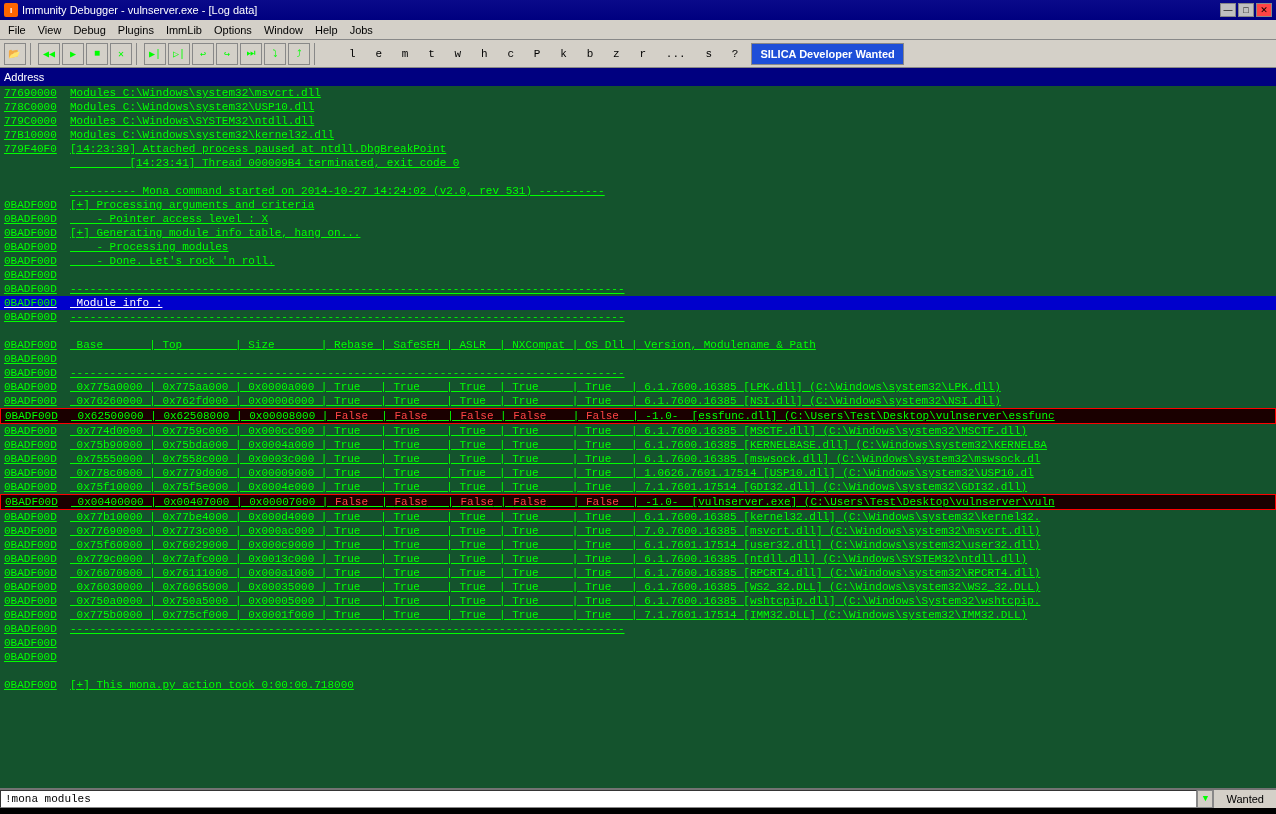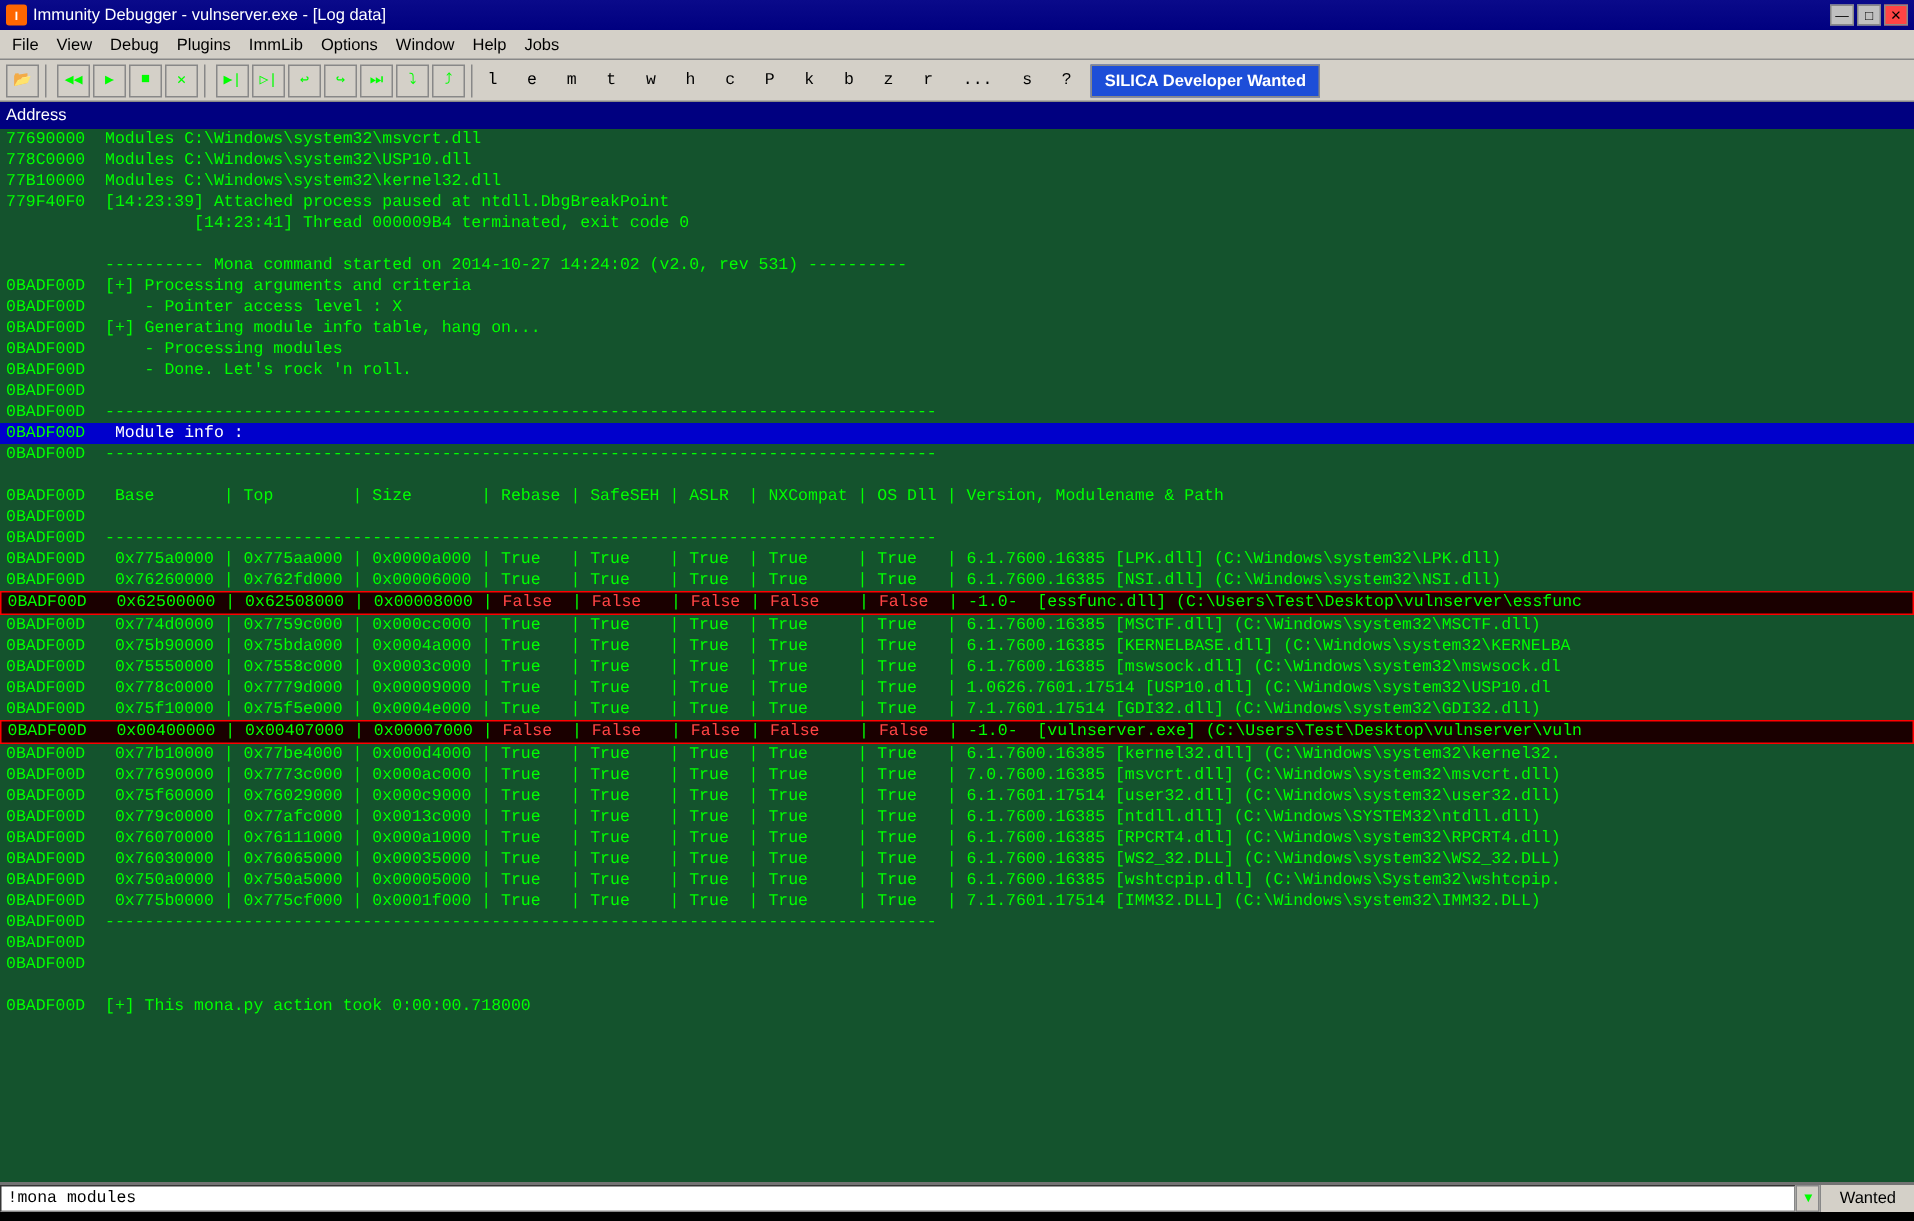--- a/index.html
+++ b/index.html
@@ -72,21 +72,21 @@
     .tb-btn {
       height: 22px;
       min-width: 22px;
       background: #d4d0c8;
       border: 1px solid #888;
       display: flex; align-items: center; justify-content: center;
       font-size: 10px; cursor: pointer;
       padding: 0 3px;
     }
     .tb-separator { width: 4px; height: 22px; border-left: 1px solid #888; margin: 0 2px; }
-    .tb-label { font-family: 'Courier New', monospace; font-size: 11px; color: black; padding: 0 3px; }
+    .tb-label { font-family: 'Courier New', monospace; font-size: 11px; color: black; padding: 0 3px; margin-left: 24px; }
     .tb-orange { background: #1d4ed8; color: white; font-weight: bold; padding: 2px 8px; font-family: Arial; font-size: 11px; margin-left: 8px; }
 
     
     #log-area {
       background: #14532d;
       color: #00ff00;
       display: flex;
       flex-direction: column;
       height: 720px;
       overflow: hidden;
@@ -115,20 +115,21 @@
       padding: 0;
       position: relative;
     }
     .log-row {
       display: flex;
       min-height: 14px;
       align-items: flex-start;
       font-size: 11px;
       line-height: 14px;
       white-space: pre;
+      text-decoration: underline;
     }
     .log-row .addr {
       width: 70px;
       flex-shrink: 0;
       color: #00ff00;
       padding-left: 4px;
     }
     .log-row .msg {
       flex: 1;
       color: #00ff00;
@@ -205,20 +206,21 @@
 
 <div id="log-area">
 
   <div id="col-header">
     <span class="col-addr">Address</span>
   </div>
 
   <div id="log-content">
   <div class="log-row"><span class="addr">77690000</span><span class="msg">Modules C:\Windows\system32\msvcrt.dll</span></div>
       <div class="log-row"><span class="addr">778C0000</span><span class="msg">Modules C:\Windows\system32\USP10.dll</span></div>
+      <div class="log-row"><span class="addr">779C0000</span><span class="msg">Modules C:\Windows\SYSTEM32\ntdll.dll</span></div>
       <div class="log-row"><span class="addr">77B10000</span><span class="msg">Modules C:\Windows\system32\kernel32.dll</span></div>
       <div class="log-row"><span class="addr">779F40F0</span><span class="msg">[14:23:39] Attached process paused at ntdll.DbgBreakPoint</span></div>
       <div class="log-row"><span class="addr"></span><span class="msg">         [14:23:41] Thread 000009B4 terminated, exit code 0</span></div>
       <div class="log-row"><span class="addr"></span><span class="msg"></span></div>
       <div class="log-row"><span class="addr"></span><span class="msg">---------- Mona command started on 2014-10-27 14:24:02 (v2.0, rev 531) ----------</span></div>
       <div class="log-row"><span class="addr">0BADF00D</span><span class="msg">[+] Processing arguments and criteria</span></div>
       <div class="log-row"><span class="addr">0BADF00D</span><span class="msg">    - Pointer access level : X</span></div>
       <div class="log-row"><span class="addr">0BADF00D</span><span class="msg">[+] Generating module info table, hang on...</span></div>
       <div class="log-row"><span class="addr">0BADF00D</span><span class="msg">    - Processing modules</span></div>
       <div class="log-row"><span class="addr">0BADF00D</span><span class="msg">    - Done. Let's rock 'n roll.</span></div>

